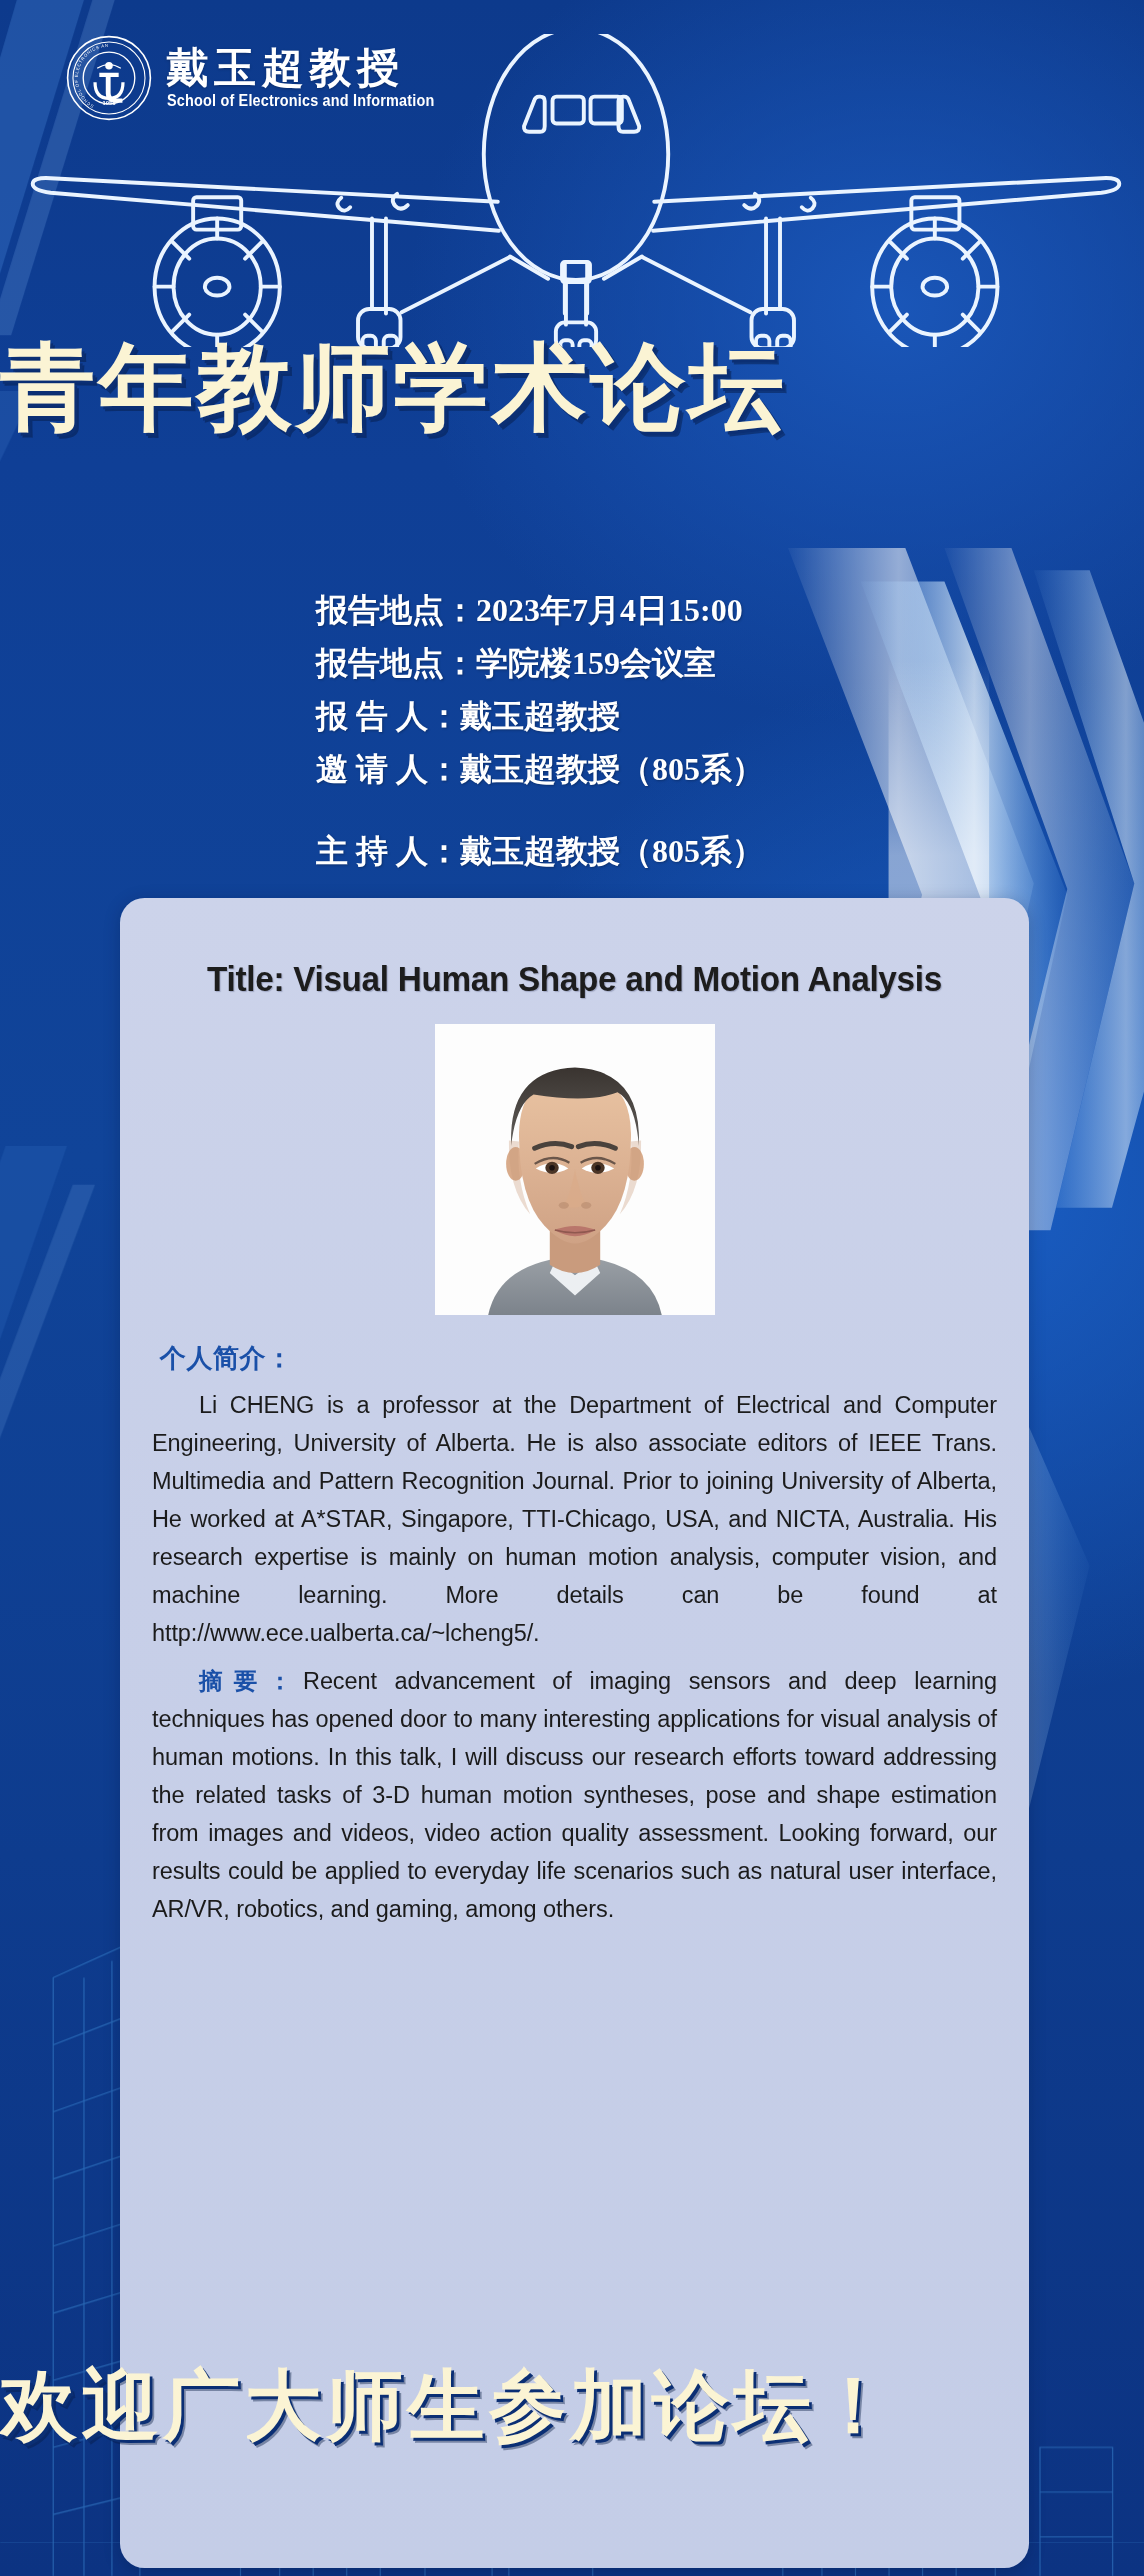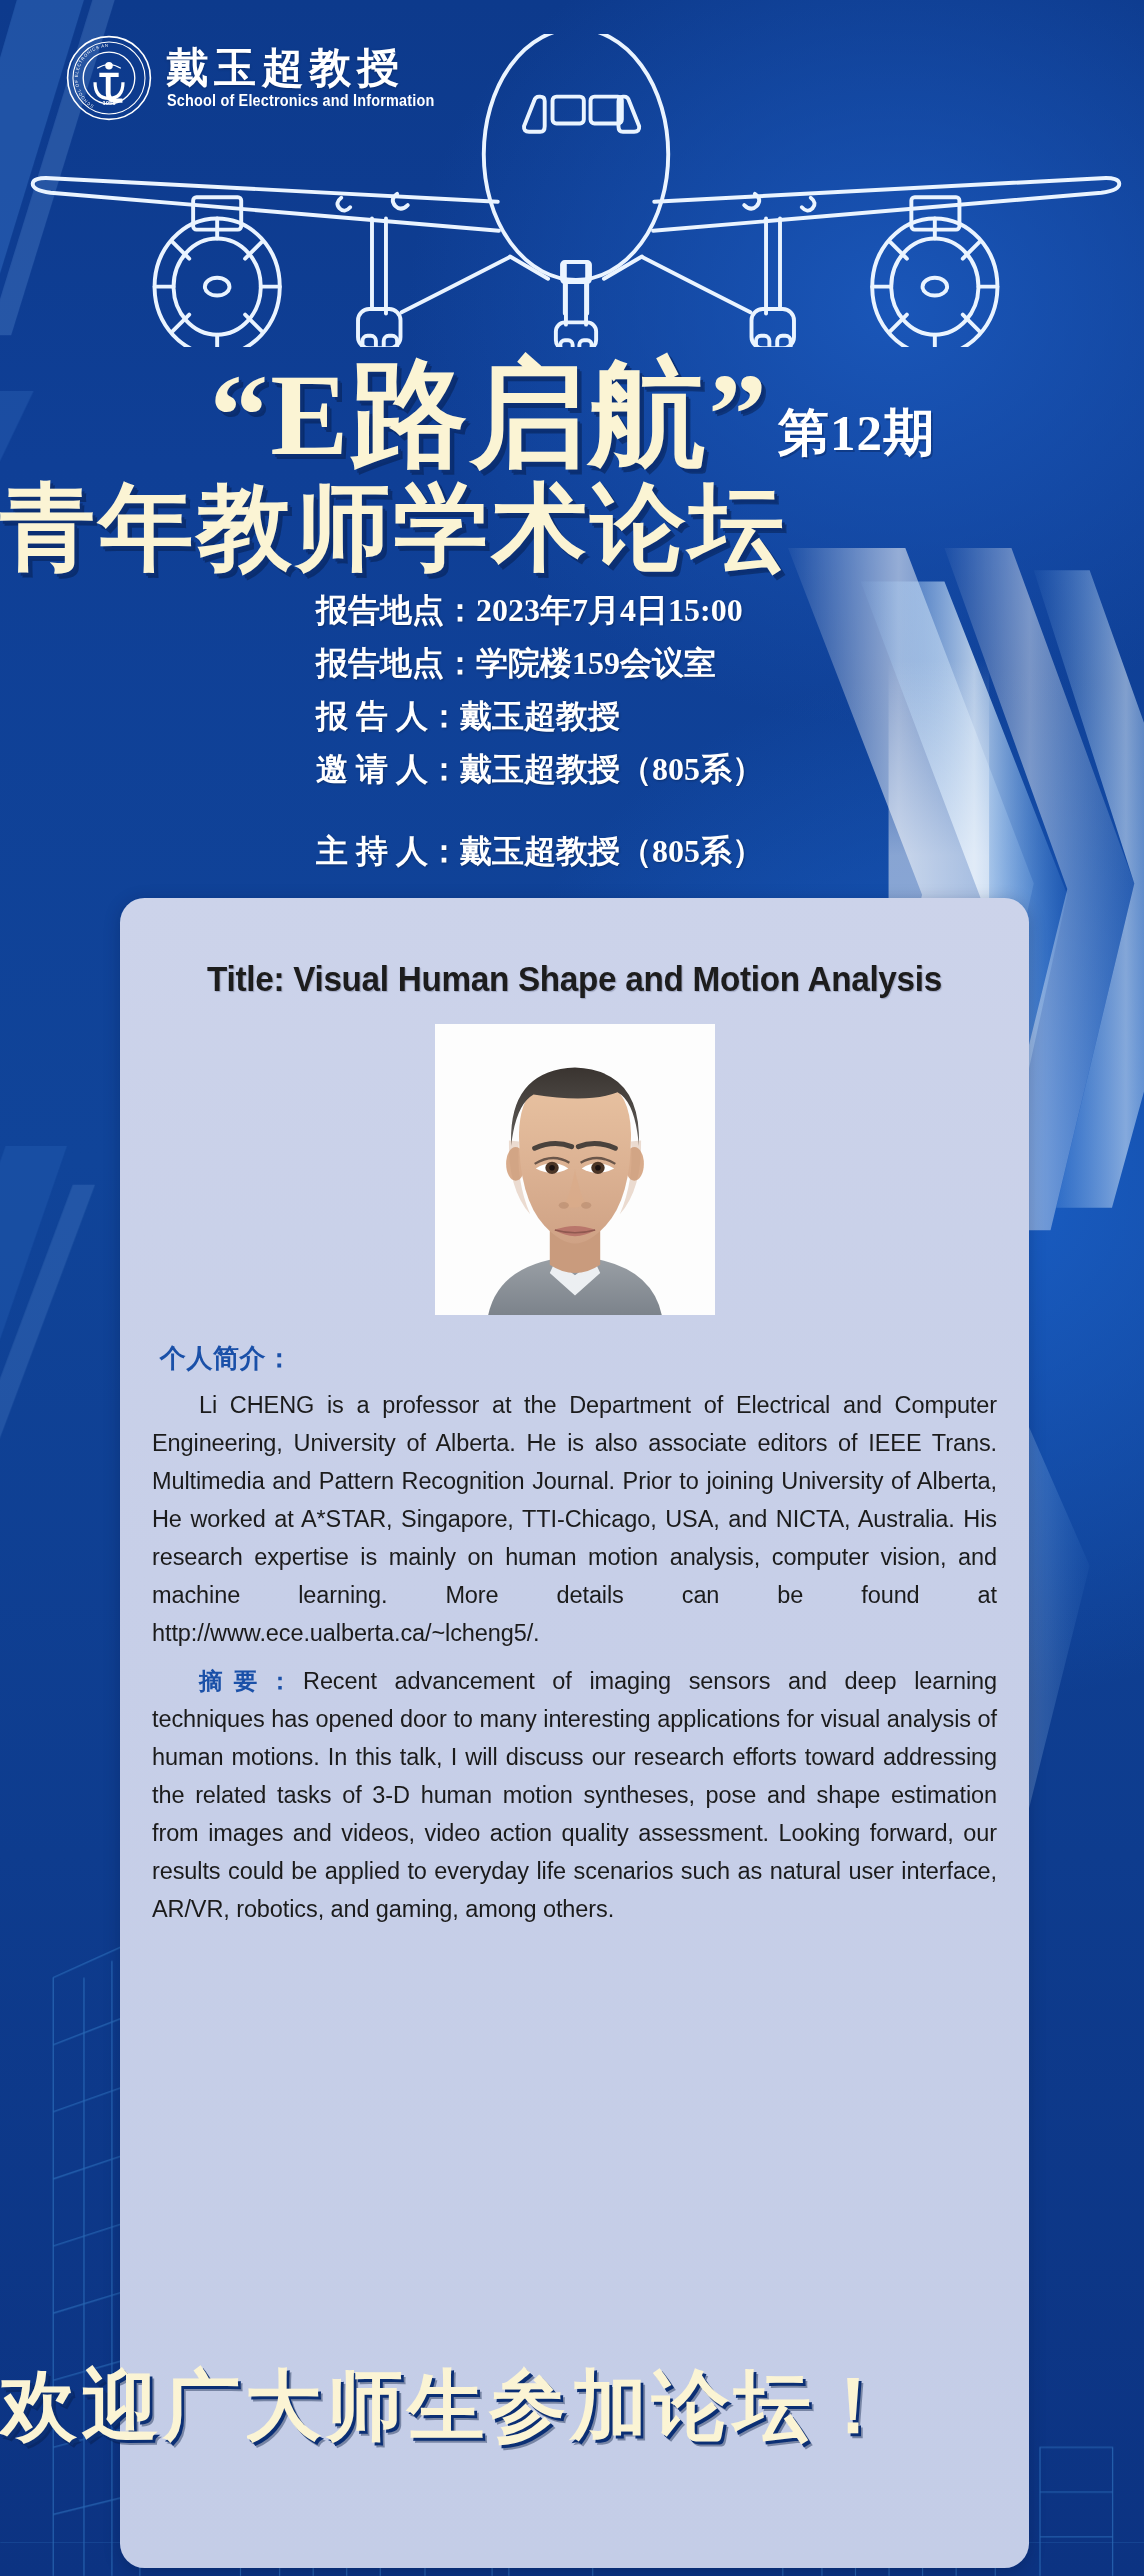--- a/index.html
+++ b/index.html
@@ -339,24 +339,20 @@
         <textPath href="#arcTop" startOffset="58%">SCHOOL OF ELECTRONICS AND INFORMATION</textPath>
       </text>
     </svg>
     <div class="logo-text">
       <div class="logo-cn">戴玉超教授</div>
       <div class="logo-en">School of Electronics and Information</div>
     </div>
   </div>
 
   <div class="headline-wrap">
-    <div class="headline-1">
-      <span class="h1-main">“E路启航”</span>
-      <span class="h1-issue">第12期</span>
-    </div>
     <div class="headline-2">
       <span class="h2-main">青年教师学术论坛</span>
     </div>
   </div>
 
   <div class="info">
     <div class="info-row">
       <span class="info-label">报告地点：</span>
       <span class="info-value">2023年7月4日15:00</span>
     </div>

